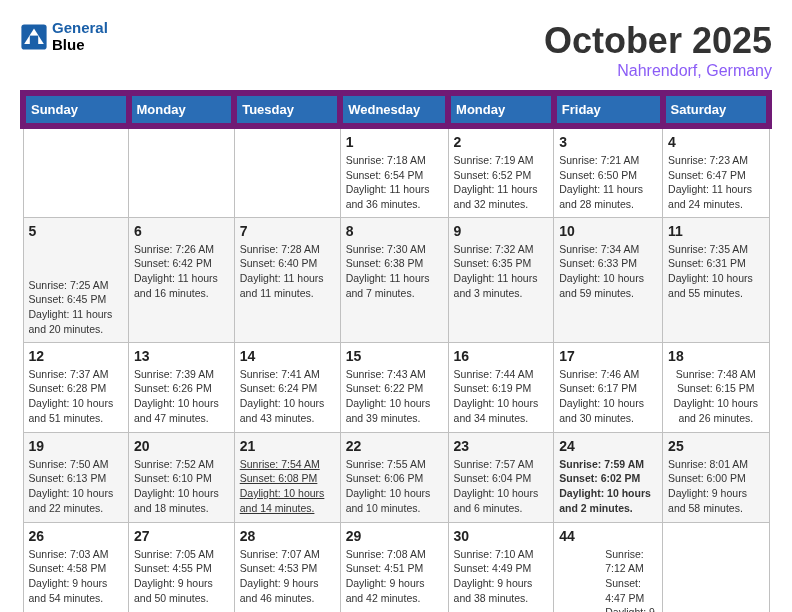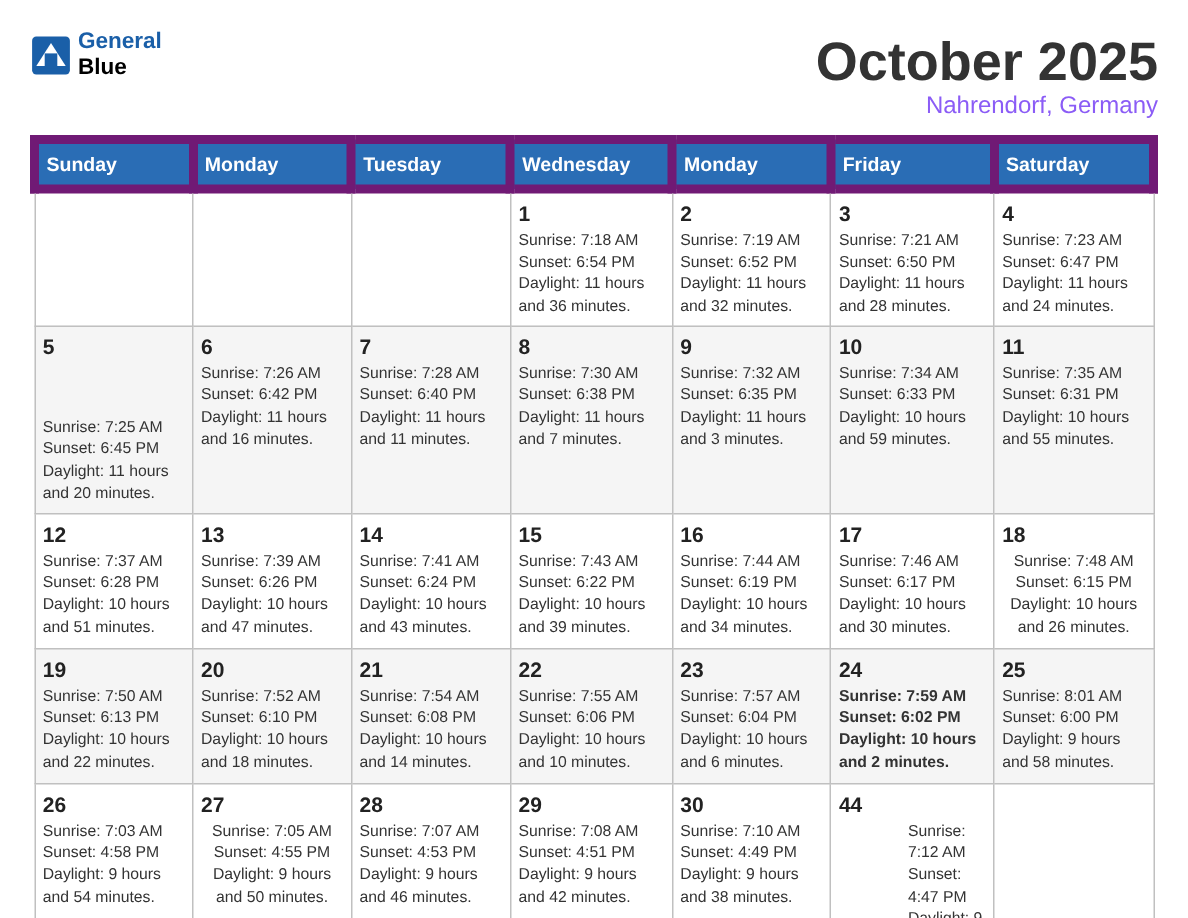--- a/index.html
+++ b/index.html
@@ -246,21 +246,21 @@
 Daylight: 10 hours and 22 minutes.</div>
         </td>
         <td>
           <div class="day-number">20</div>
           <div class="day-info" style="white-space: pre-line;">Sunrise: 7:52 AM
 Sunset: 6:10 PM
 Daylight: 10 hours and 18 minutes.</div>
         </td>
         <td>
           <div class="day-number">21</div>
-          <div class="day-info" style="white-space: pre-line;">Sunrise: 7:54 AM
+          <div class="day-info" style="white-space: pre-line; text-decoration: underline;">Sunrise: 7:54 AM
 Sunset: 6:08 PM
 Daylight: 10 hours and 14 minutes.</div>
         </td>
         <td>
           <div class="day-number">22</div>
           <div class="day-info" style="white-space: pre-line;">Sunrise: 7:55 AM
 Sunset: 6:06 PM
 Daylight: 10 hours and 10 minutes.</div>
         </td>
         <td>
@@ -284,21 +284,21 @@
       </tr>
       <tr>
         <td>
           <div class="day-number">26</div>
           <div class="day-info" style="white-space: pre-line;">Sunrise: 7:03 AM
 Sunset: 4:58 PM
 Daylight: 9 hours and 54 minutes.</div>
         </td>
         <td>
           <div class="day-number">27</div>
-          <div class="day-info" style="white-space: pre-line; text-align: center;">Sunrise: 7:05 AM
+          <div class="day-info" style="white-space: pre-line;">Sunrise: 7:05 AM
 Sunset: 4:55 PM
 Daylight: 9 hours and 50 minutes.</div>
         </td>
         <td>
           <div class="day-number">28</div>
           <div class="day-info" style="white-space: pre-line;">Sunrise: 7:07 AM
 Sunset: 4:53 PM
 Daylight: 9 hours and 46 minutes.</div>
         </td>
         <td>

